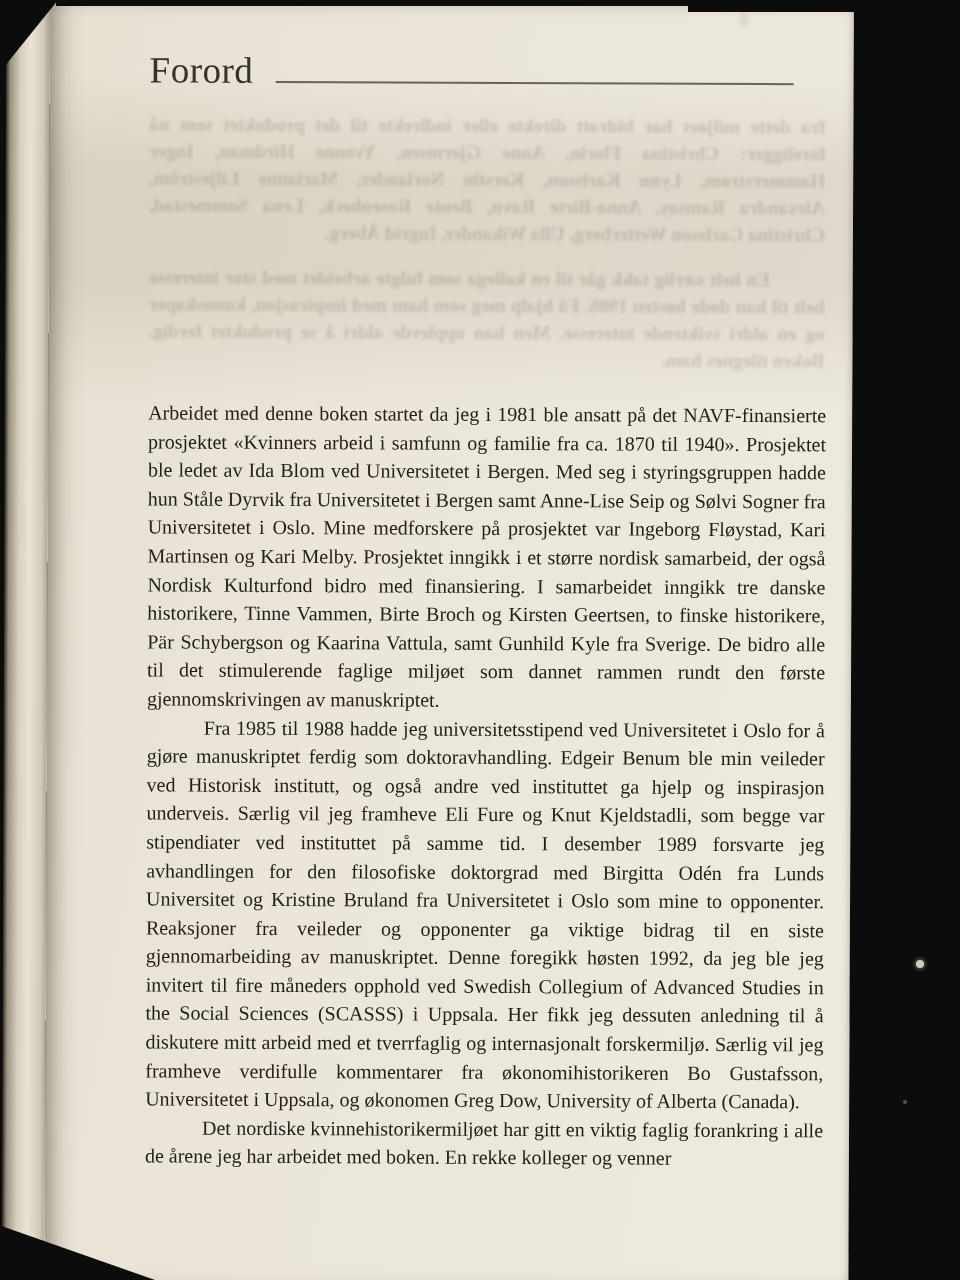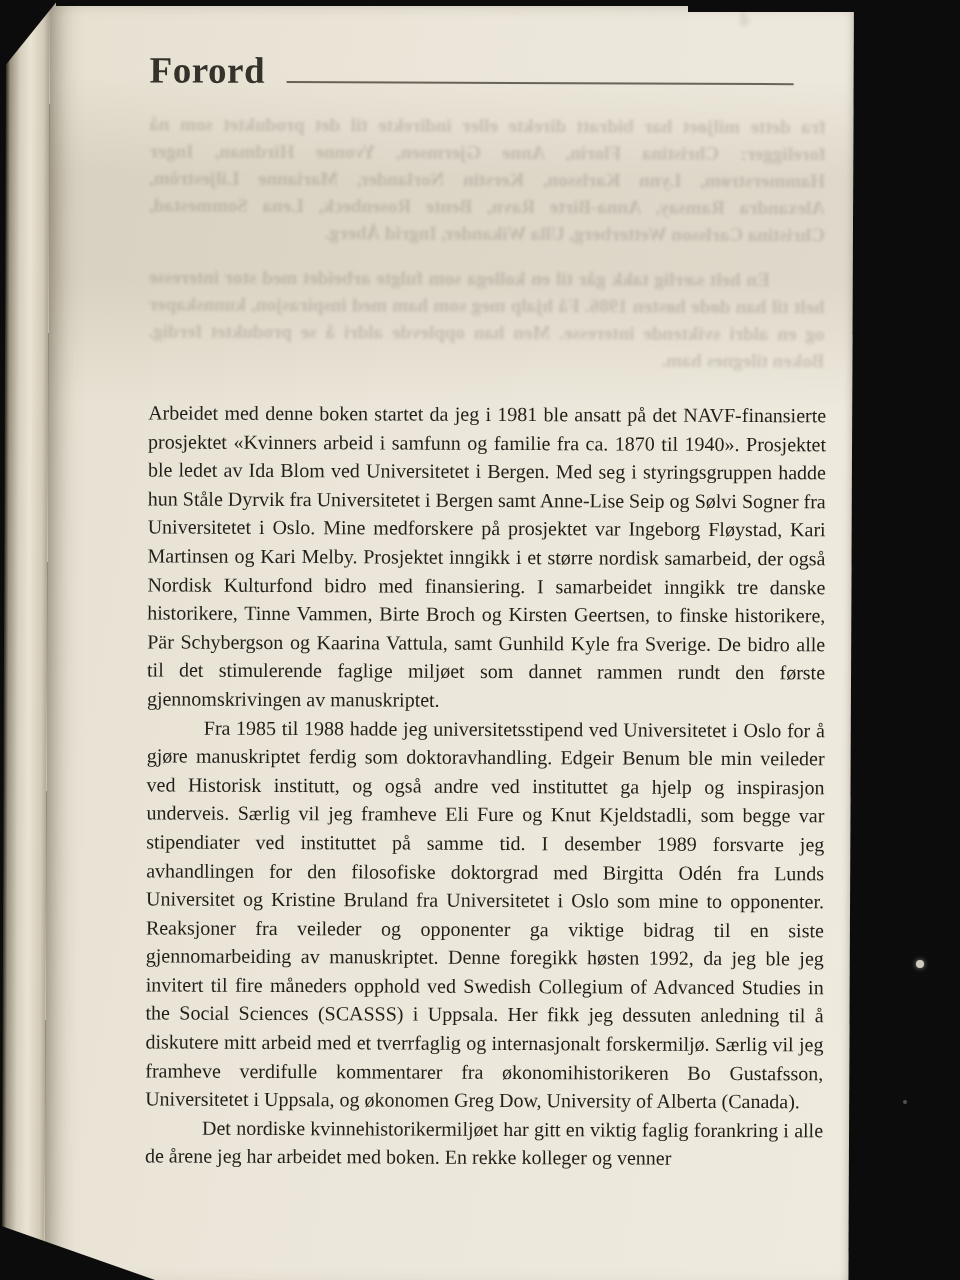--- a/index.html
+++ b/index.html
@@ -42,21 +42,21 @@
       rgba(90,75,45,0.10) 62%, rgba(90,75,45,0) 100%);
     pointer-events: none;
   }
   .title-row {
     position: absolute;
     top: 56px; left: 100px; right: 34px;
     display: flex; align-items: flex-end;
     margin: 0;
   }
   .title-text {
-    font-size: 37px; font-weight: 700;
+    font-size: 37px; font-weight: 400;
     color: #35322b; letter-spacing: 0.5px;
     line-height: 1.1;
   }
   .title-rule {
     flex: 1; height: 0;
     border-bottom: 2px solid rgba(72,66,55,0.8);
     margin: 0 26px 9px 22px;
   }
   
   .show-through {

